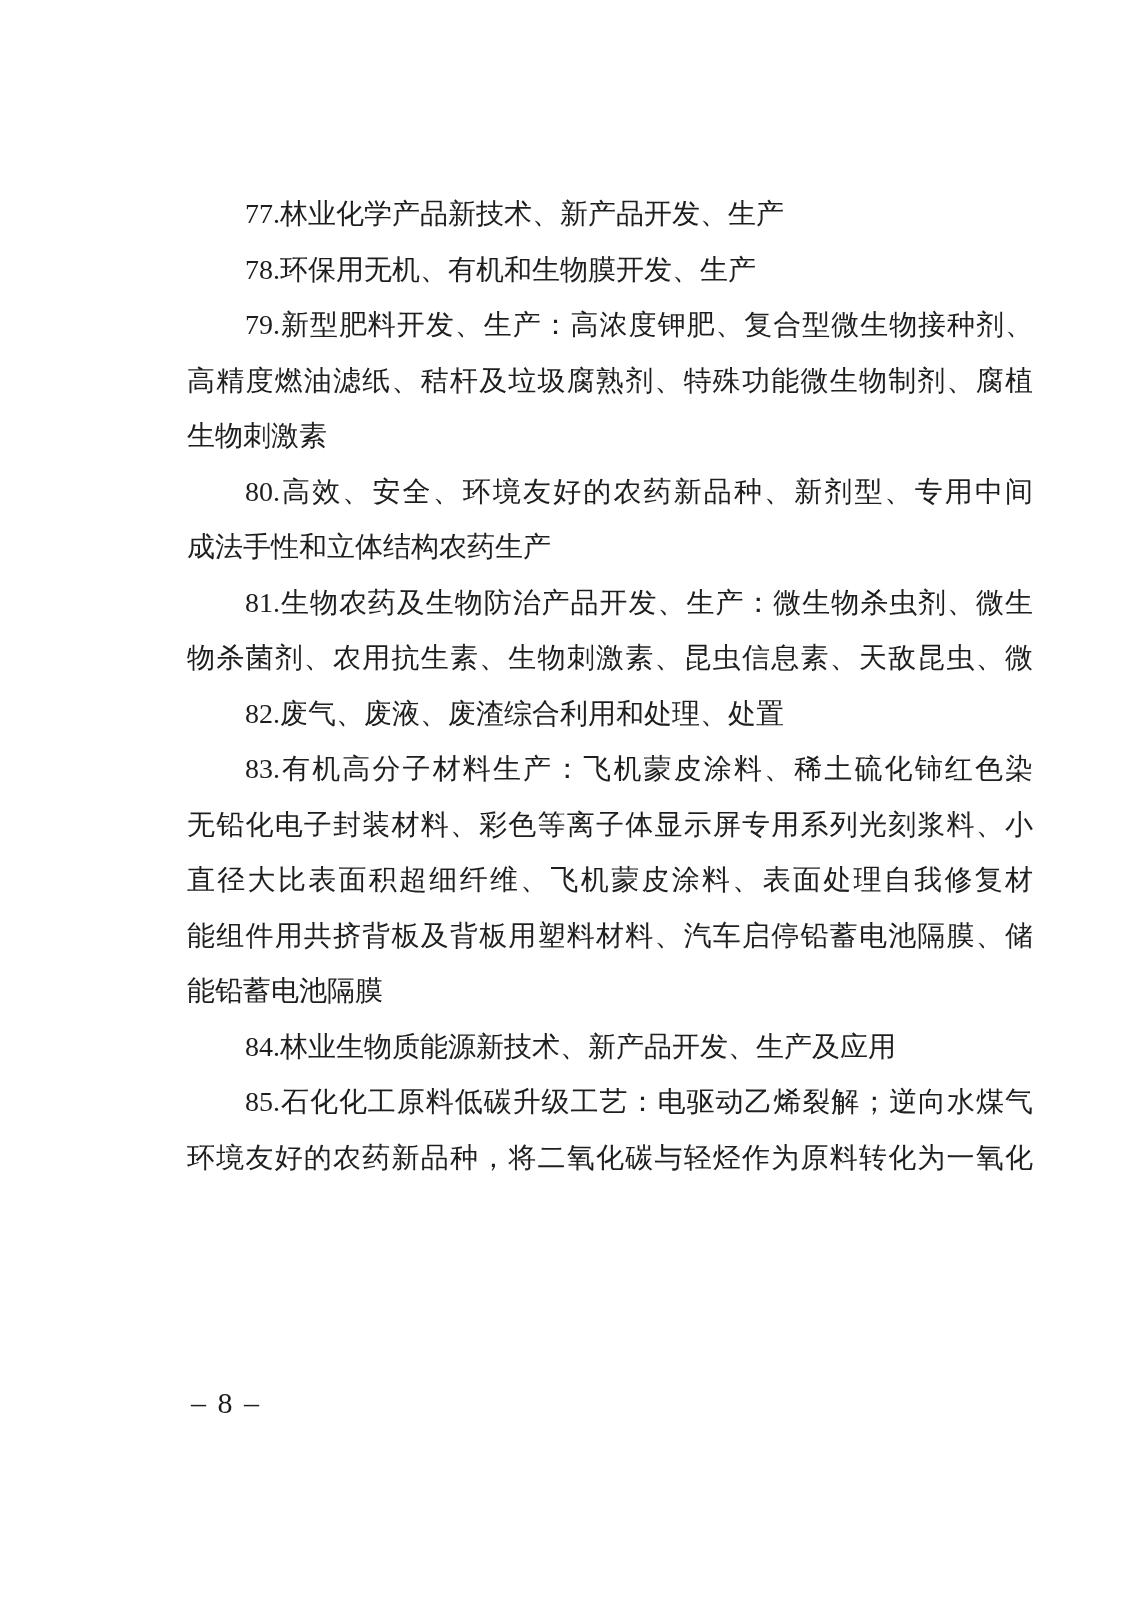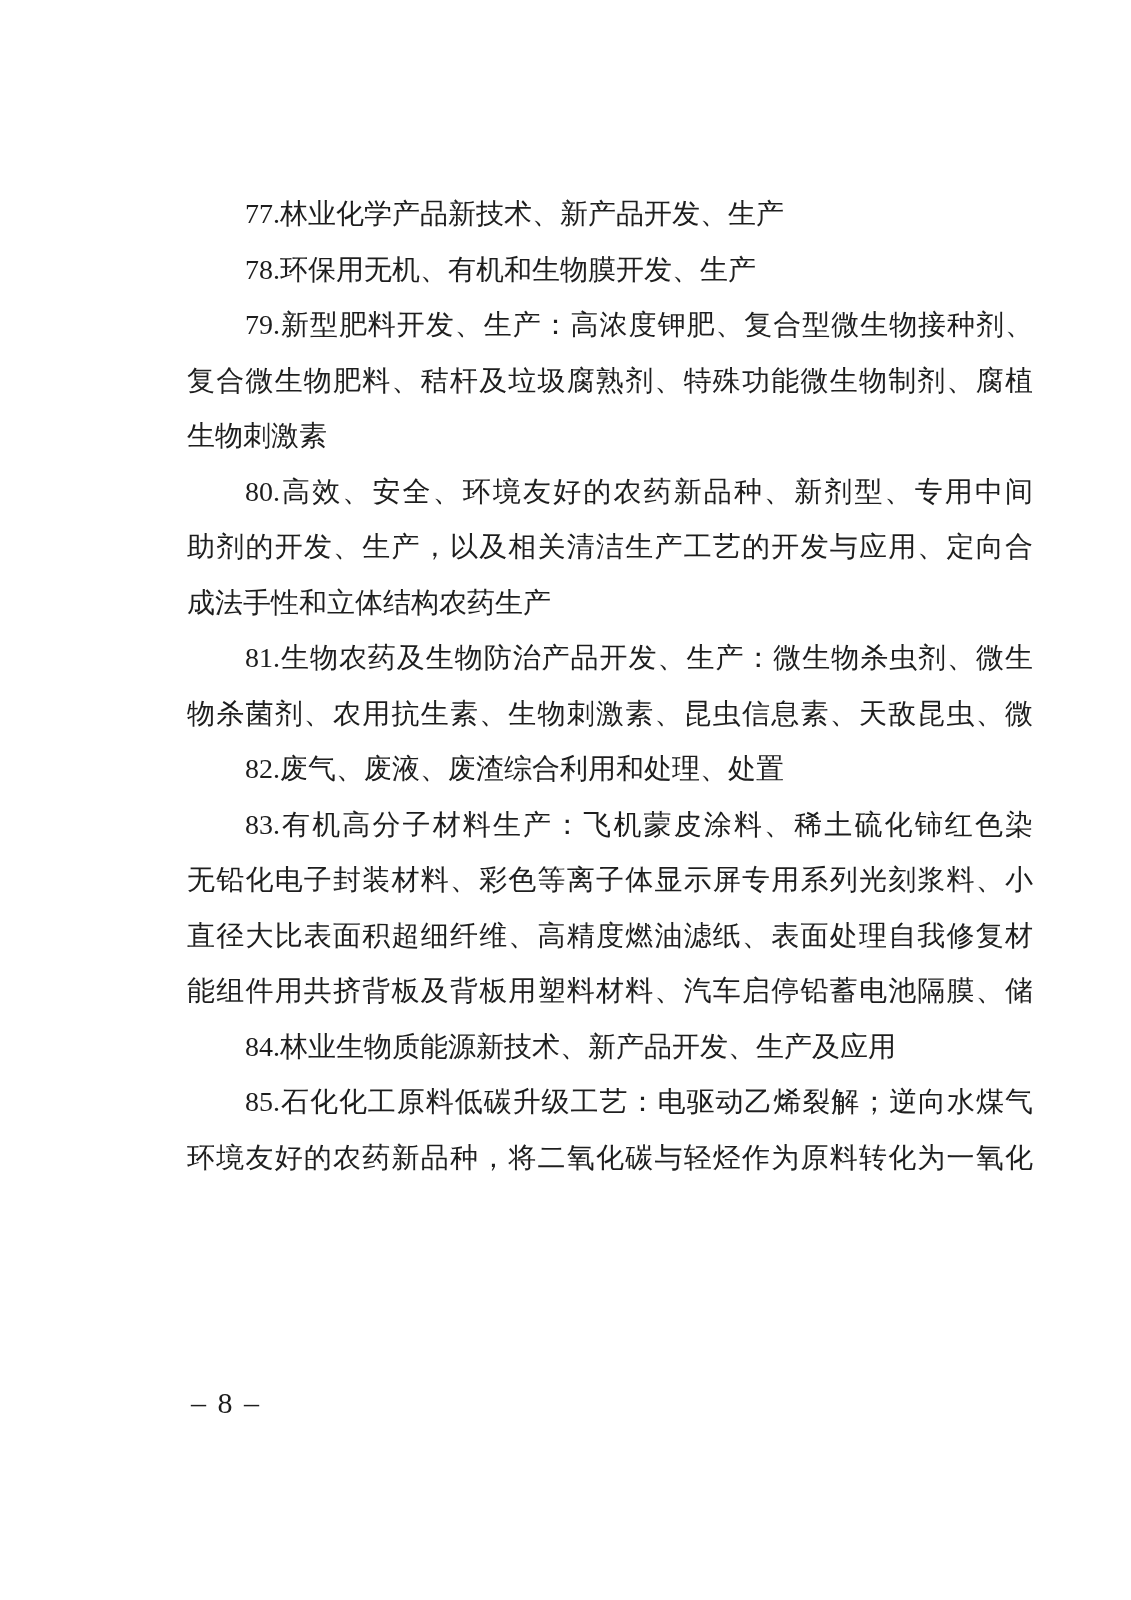--- a/index.html
+++ b/index.html
@@ -50,32 +50,32 @@
 </style>
 </head>
 <body>
 
 <div class="page">
 
   <div class="text-block">
     <div class="line indent">77.林业化学产品新技术、新产品开发、生产</div>
     <div class="line indent">78.环保用无机、有机和生物膜开发、生产</div>
     <div class="line indent fill">79.新型肥料开发、生产：高浓度钾肥、复合型微生物接种剂、</div>
-    <div class="line fill">复合微生物肥料、秸杆及垃圾腐熟剂、特殊功能微生物制剂、腐植</div>
+    <div class="line fill">高精度燃油滤纸、秸杆及垃圾腐熟剂、特殊功能微生物制剂、腐植</div>
     <div class="line">生物刺激素</div>
     <div class="line indent fill">80.高效、安全、环境友好的农药新品种、新剂型、专用中间体、</div>
-    <div class="line fill">助剂的开发、生产，以及相关清洁生产工艺的开发与应用、定向合</div>
     <div class="line">成法手性和立体结构农药生产</div>
     <div class="line indent fill">81.生物农药及生物防治产品开发、生产：微生物杀虫剂、微生</div>
     <div class="line fill">物杀菌剂、农用抗生素、生物刺激素、昆虫信息素、天敌昆虫、微</div>
     <div class="line indent">82.废气、废液、废渣综合利用和处理、处置</div>
     <div class="line indent fill">83.有机高分子材料生产：飞机蒙皮涂料、稀土硫化铈红色染料、</div>
     <div class="line fill">无铅化电子封装材料、彩色等离子体显示屏专用系列光刻浆料、小</div>
-    <div class="line fill">直径大比表面积超细纤维、高精度燃油滤纸、表面处理自我修复材</div>
+    <div class="line fill">直径大比表面积超细纤维、飞机蒙皮涂料、表面处理自我修复材</div>
     <div class="line fill">能组件用共挤背板及背板用塑料材料、汽车启停铅蓄电池隔膜、储</div>
+    <div class="line">能铅蓄电池隔膜</div>
     <div class="line indent">84.林业生物质能源新技术、新产品开发、生产及应用</div>
     <div class="line indent fill">85.石化化工原料低碳升级工艺：电驱动乙烯裂解；逆向水煤气</div>
     <div class="line fill">环境友好的农药新品种，将二氧化碳与轻烃作为原料转化为一氧化</div>
   </div>
 
   <div class="page-number">– 8 –</div>
 
 </div>
 
 </body></html>

